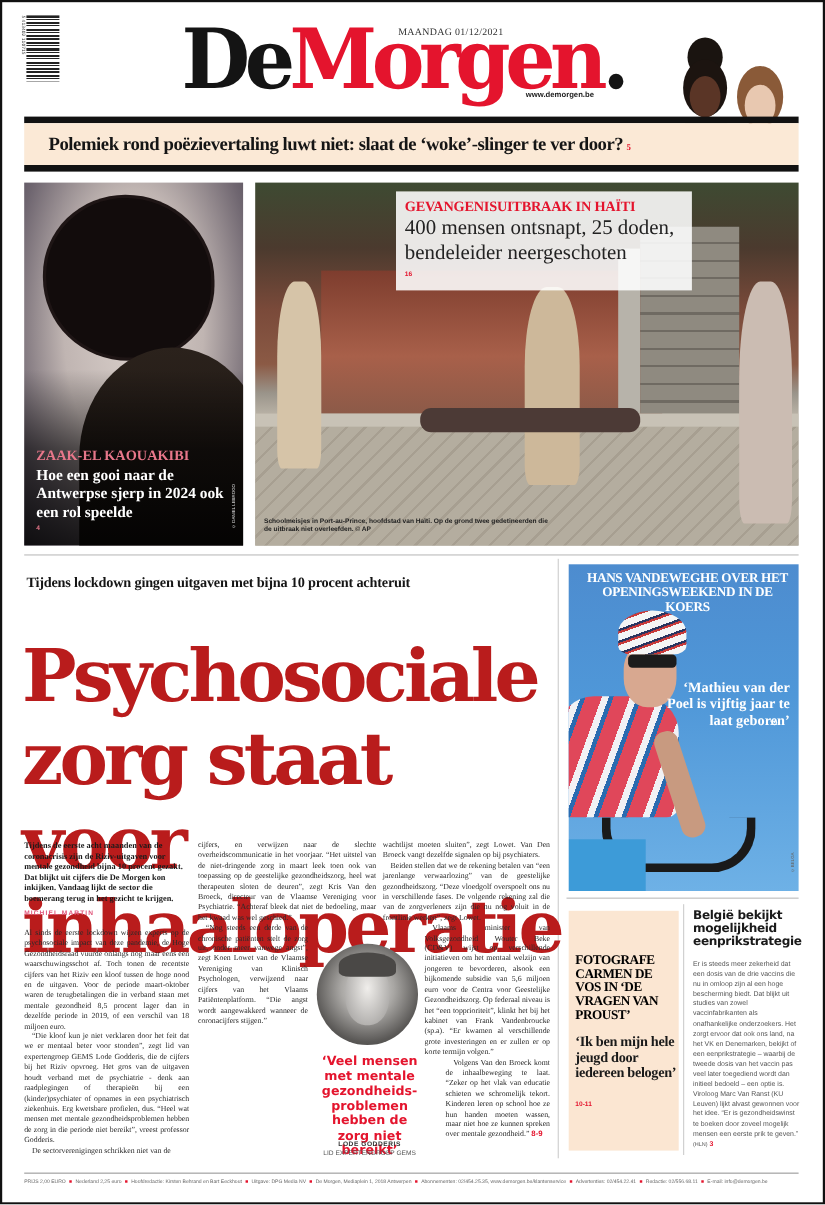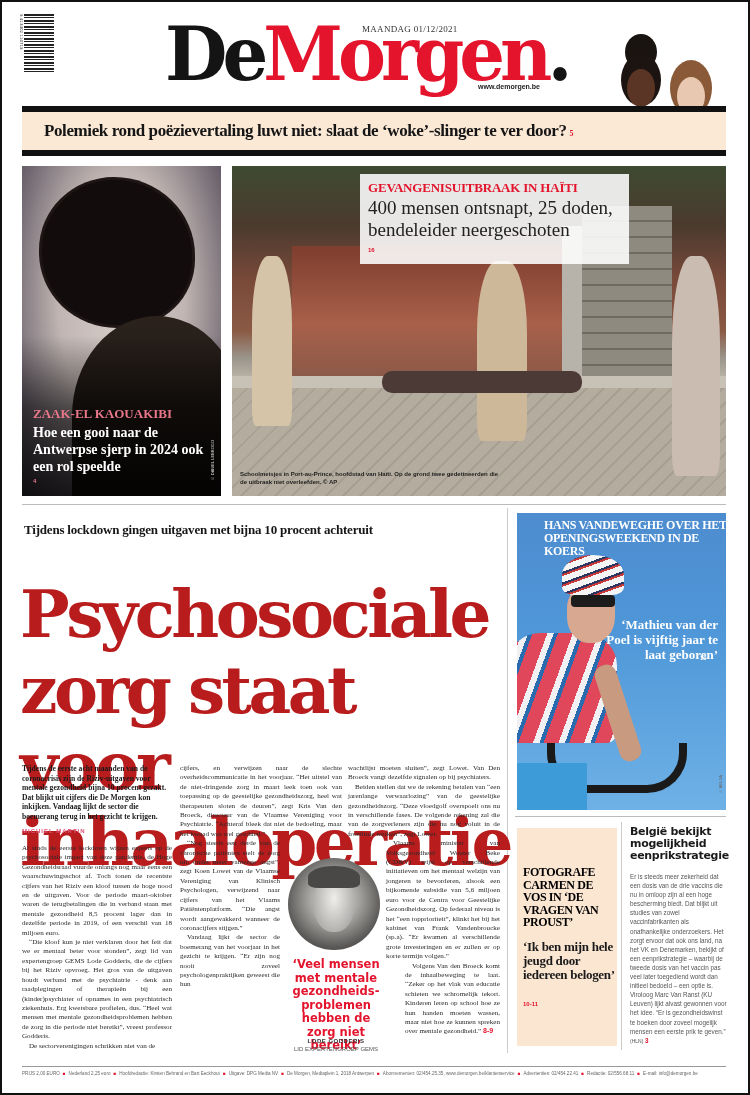--- a/index.html
+++ b/index.html
@@ -76,21 +76,21 @@
 
   
   .cycling { left: 517px; top: 513px; width: 209px; height: 297px; background: linear-gradient(180deg,#4d8ccf 0%,#4f97d8 40%,#6eb1e6 100%); overflow:hidden; }
   .cycling .helmet { position:absolute; left: 45px; top: 42px; width: 62px; height: 40px; border-radius: 50% 50% 20% 20%; background: repeating-linear-gradient(160deg,#f5f5f5 0 6px,#2a3560 6px 8px,#c83a3a 8px 10px); }
   .cycling .face2 { position:absolute; left: 50px; top: 72px; width: 48px; height: 58px; border-radius: 40% 40% 45% 45%; background: #d8a890; }
   .cycling .glasses { position:absolute; left: 54px; top: 82px; width: 44px; height: 12px; border-radius: 4px; background:#1c1c1c; }
   .cycling .jersey { position:absolute; left: -10px; top: 120px; width: 110px; height: 110px; border-radius: 30% 30% 10% 10%; background: repeating-linear-gradient(110deg,#e0475a 0 14px,#f1f1f4 14px 20px,#2a6bb0 20px 24px); }
   .cycling .arm { position:absolute; left: 90px; top: 150px; width: 22px; height: 100px; background: #c89a80; transform: rotate(-18deg); border-radius: 10px; }
   .cycling .bars { position:absolute; left: 30px; top: 230px; width: 140px; height: 50px; border: 8px solid #1a1a1a; border-top: none; border-radius: 0 0 40px 40px; }
   .cycling .bike { position:absolute; left: 0; top: 250px; width: 70px; height: 48px; background: #3d9bd8; }
-  .cyc-kicker { left: 544px; top: 519px; width: 194px; font-size: 12px; line-height: 13px; font-weight: bold; color: #fff; text-align: left; font-family: "Liberation Serif", serif; letter-spacing: -0.3px; }
+  .cyc-kicker { left: 528px; top: 519px; width: 194px; font-size: 12px; line-height: 13px; font-weight: bold; color: #fff; text-align: center; font-family: "Liberation Serif", serif; letter-spacing: -0.3px; }
   .cyc-quote { left: 600px; top: 617px; width: 118px; font-size: 13px; line-height: 15px; font-weight: bold; color: #fff; text-align: right; font-family: "Liberation Serif", serif; }
   .cyc-page { left: 700px; top: 655px; font-size: 6px; color: #fff; font-weight: bold; font-family: "Liberation Sans", sans-serif; }
   .cyc-credit { left: 718px; top: 775px; font-size: 4px; color: #666; writing-mode: vertical-rl; transform: rotate(180deg); font-family:"Liberation Sans",sans-serif; }
 
   .rule-h2 { left: 515px; top: 816px; width: 211px; height: 1px; background: #bbb; }
   .rule-v2 { left: 621px; top: 822px; width: 1px; height: 228px; background: #ccc; }
 
   
   .proust { left: 517px; top: 828px; width: 100px; height: 218px; background: #fbe6d2; }
   .proust-kicker { left: 523px; top: 866px; width: 92px; font-size: 12px; line-height: 12.5px; font-weight: bold; color: #000000; font-family: "Liberation Serif", serif; letter-spacing: -0.4px; }
@@ -168,21 +168,20 @@
 <div class="abs byline">MICHIEL MARTIN</div>
 
 <div class="abs col col1">
   <p>Al sinds de eerste lockdown wijzen experts op de psychosociale impact van deze pandemie, de Hoge Gezondheidsraad vuurde onlangs nog maar eens een waarschuwingsschot af. Toch tonen de recentste cijfers van het Riziv een kloof tussen de hoge nood en de uitgaven. Voor de periode maart-oktober waren de terugbetalingen die in verband staan met mentale gezondheid 8,5 procent lager dan in dezelfde periode in 2019, of een verschil van 18 miljoen euro.</p>
   <p>“Die kloof kun je niet verklaren door het feit dat we er mentaal beter voor stonden”, zegt lid van expertengroep GEMS Lode Godderis, die de cijfers bij het Riziv opvroeg. Het gros van de uitgaven houdt verband met de psychiatrie - denk aan raadplegingen of therapieën bij een (kinder)psychiater of opnames in een psychiatrisch ziekenhuis. Erg kwetsbare profielen, dus. “Heel wat mensen met mentale gezondheidsproblemen hebben de zorg in die periode niet bereikt”, vreest professor Godderis.</p>
   <p>De sectorverenigingen schrikken niet van de</p>
 </div>
 <div class="abs col col2">
   <p>cijfers, en verwijzen naar de slechte overheidscommunicatie in het voorjaar. “Het uitstel van de niet-dringende zorg in maart leek toen ook van toepassing op de geestelijke gezondheidszorg, heel wat therapeuten sloten de deuren”, zegt Kris Van den Broeck, directeur van de Vlaamse Vereniging voor Psychiatrie. “Achteraf bleek dat niet de bedoeling, maar het kwaad was wel geschied.”</p>
   <p style="width:100px;">“Nog steeds een derde van de chronische patiënten stelt de zorg uit, onder meer vanwege angst”, zegt Koen Lowet van de Vlaamse Vereniging van Klinisch Psychologen, verwijzend naar cijfers van het Vlaams Patiëntenplatform. “Die angst wordt aangewakkerd wanneer de coronacijfers stijgen.”</p>
-  <p style="width:100px;">Vandaag lijkt de sector de boemerang van het voorjaar in het gezicht te krijgen. “Er zijn nog nooit zoveel psychologenpraktijken geweest die hun</p>
 </div>
 <div class="abs col col3">
   <p>wachtlijst moeten sluiten”, zegt Lowet. Van Den Broeck vangt dezelfde signalen op bij psychiaters.</p>
   <p>Beiden stellen dat we de rekening betalen van “een jarenlange verwaarlozing” van de geestelijke gezondheidszorg. “Deze vloedgolf overspoelt ons nu in verschillende fases. De volgende rekening zal die van de zorgverleners zijn die nu nog voluit in de frontlinie werken”, zegt Lowet.</p>
   <p style="margin-left:38px;">Vlaams minister van Volksgezondheid Wouter Beke (CD&amp;V) wijst op verschillende initiatieven om het mentaal welzijn van jongeren te bevorderen, alsook een bijkomende subsidie van 5,6 miljoen euro voor de Centra voor Geestelijke Gezondheidszorg. Op federaal niveau is het “een topprioriteit”, klinkt het bij het kabinet van Frank Vandenbroucke (sp.a). “Er kwamen al verschillende grote investeringen en er zullen er op korte termijn volgen.”</p>
   <p style="margin-left:57px;"><span>Volgens Van den Broeck komt de inhaalbeweging te laat. “Zeker op het vlak van educatie schieten we schromelijk tekort. Kinderen leren op school hoe ze hun handen moeten wassen, maar niet hoe ze kunnen spreken over mentale gezondheid.”</span> <span class="page-ref">8-9</span></p>
 </div>
 
 <div class="abs portrait">
   <div class="face"></div>

